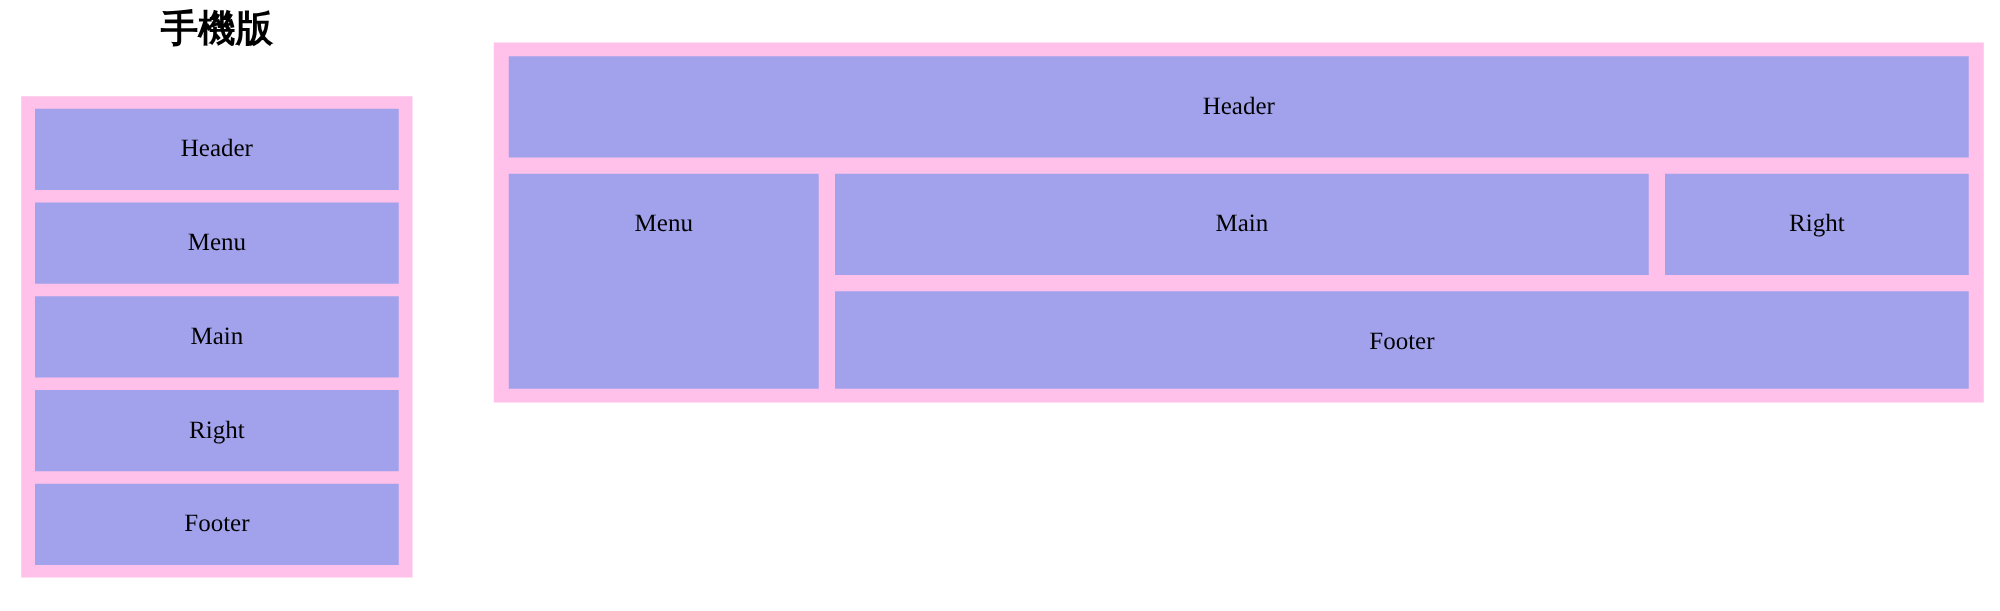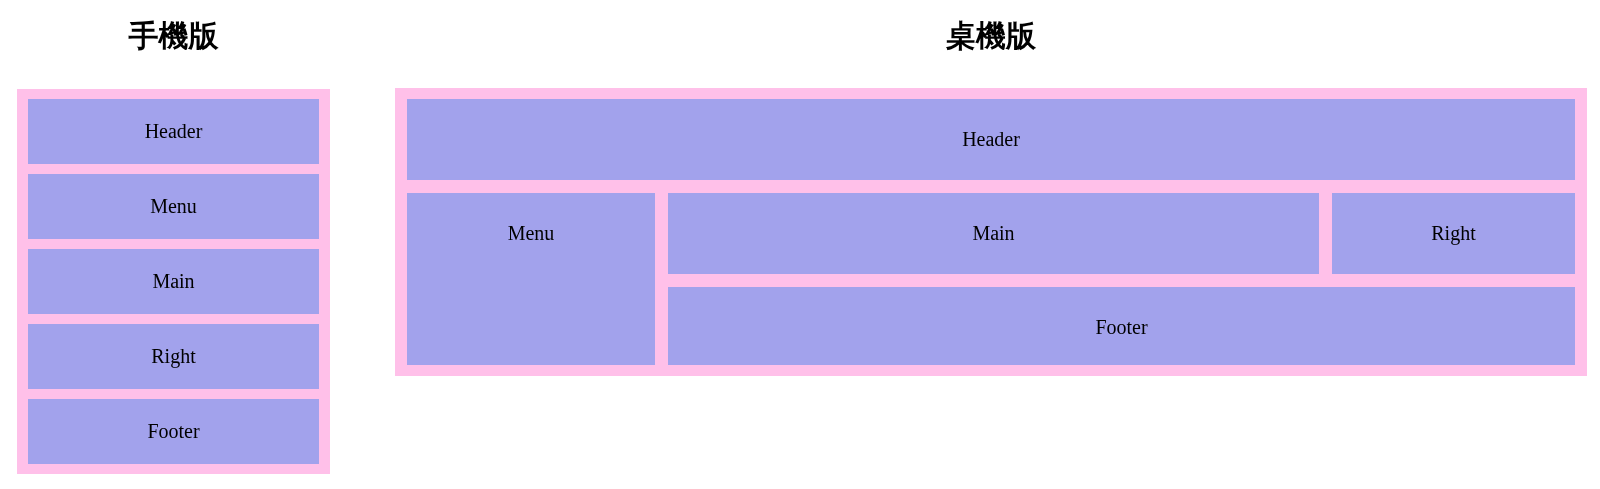--- a/index.html
+++ b/index.html
@@ -22,21 +22,21 @@
     overflow: hidden;
   }
   .panel {
     position: absolute;
     top: 0;
   }
   .panel-mobile  { left: 17px;  width: 313px; }
   .panel-desktop { left: 395px; width: 1192px; }
 
   .title {
-    margin: 12px;
+    margin: 0;
     padding-top: 6px;
     height: 36px;
     line-height: 36px;
     font-size: 30px;
     font-weight: bold;
     text-align: center;
     font-family: "Liberation Sans", "DejaVu Sans", sans-serif;
     color: var(--title);
   }
 
@@ -91,21 +91,20 @@
     <div class="frame frame-mobile">
       <div class="box">Header</div>
       <div class="box">Menu</div>
       <div class="box">Main</div>
       <div class="box">Right</div>
       <div class="box">Footer</div>
     </div>
   </section>
 
   <section class="panel panel-desktop">
-    <h2 class="title">桌機版</h2>
     <div class="frame frame-desktop">
       <div class="dbox area-header">Header</div>
       <div class="dbox area-menu">Menu</div>
       <div class="dbox area-main">Main</div>
       <div class="dbox area-right">Right</div>
       <div class="dbox area-footer">Footer</div>
     </div>
   </section>
 
 </div>

